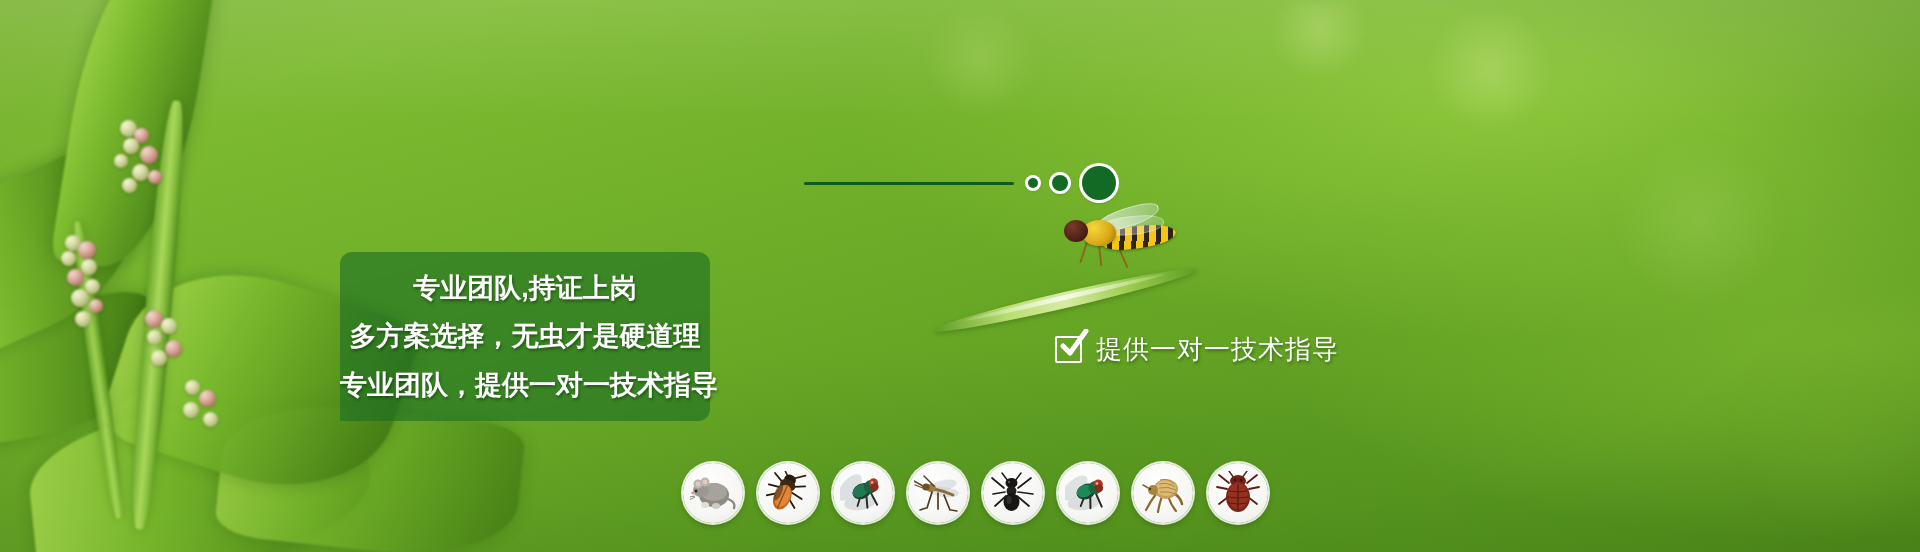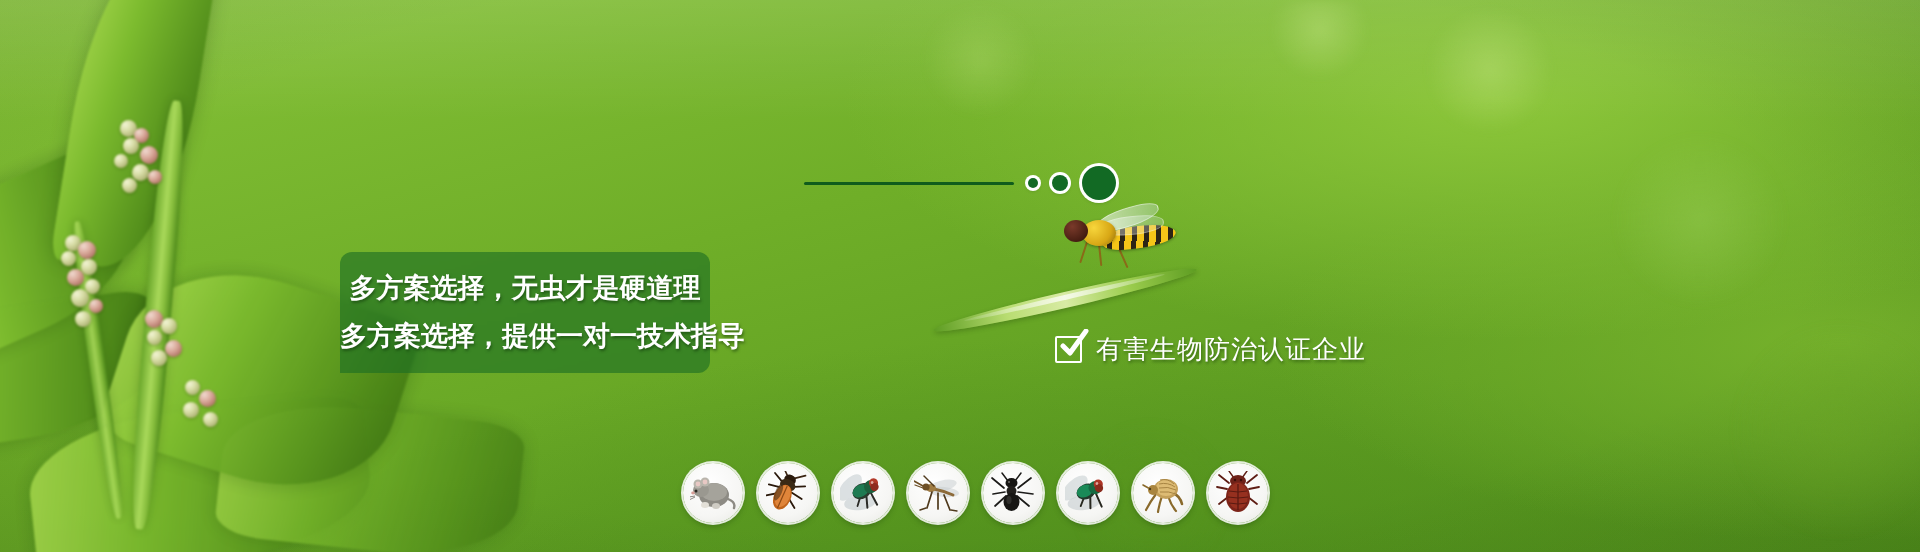--- a/index.html
+++ b/index.html
@@ -311,32 +311,33 @@
       <span class="hf-leg g3"></span>
       <span class="hf-abdomen"></span>
       <span class="hf-wing w1"></span>
       <span class="hf-wing w2"></span>
       <span class="hf-thorax"></span>
       <span class="hf-head"></span>
     </div>
   </div>
 
   <div class="panel">
+    <div class="panel-line pl1">专业团队,持证上岗</div>
     <div class="panel-line pl2">多方案选择，无虫才是硬道理</div>
-    <div class="panel-line pl3">多方案选择，提供一对一技术指导</div>
+    <div class="panel-line pl3">专业团队，提供一对一技术指导</div>
   </div>
 
   <div class="checklist">
     <div class="check-row">
       <span class="check-box">
         <svg class="tick" viewBox="0 0 30 30" aria-hidden="true">
           <path d="M4 17 L11 24 L27 2" fill="none" stroke="#ffffff" stroke-width="5" stroke-linecap="round" stroke-linejoin="round"></path>
         </svg>
       </span>
-      <span class="check-text">有害生物防治认证企业</span>
+      <span class="check-text">提供一对一技术指导</span>
     </div>
   </div>
 
   <div class="pests">
 
     <div class="pest" title="">
       <svg width="46" height="40" viewBox="0 0 46 40">
         <ellipse cx="24" cy="22" rx="15" ry="12" fill="#8d8b84"></ellipse>
         <ellipse cx="24" cy="19" rx="13" ry="9" fill="#a5a39b"></ellipse>
         <ellipse cx="11" cy="17" rx="8" ry="7" fill="#9a9890"></ellipse>

